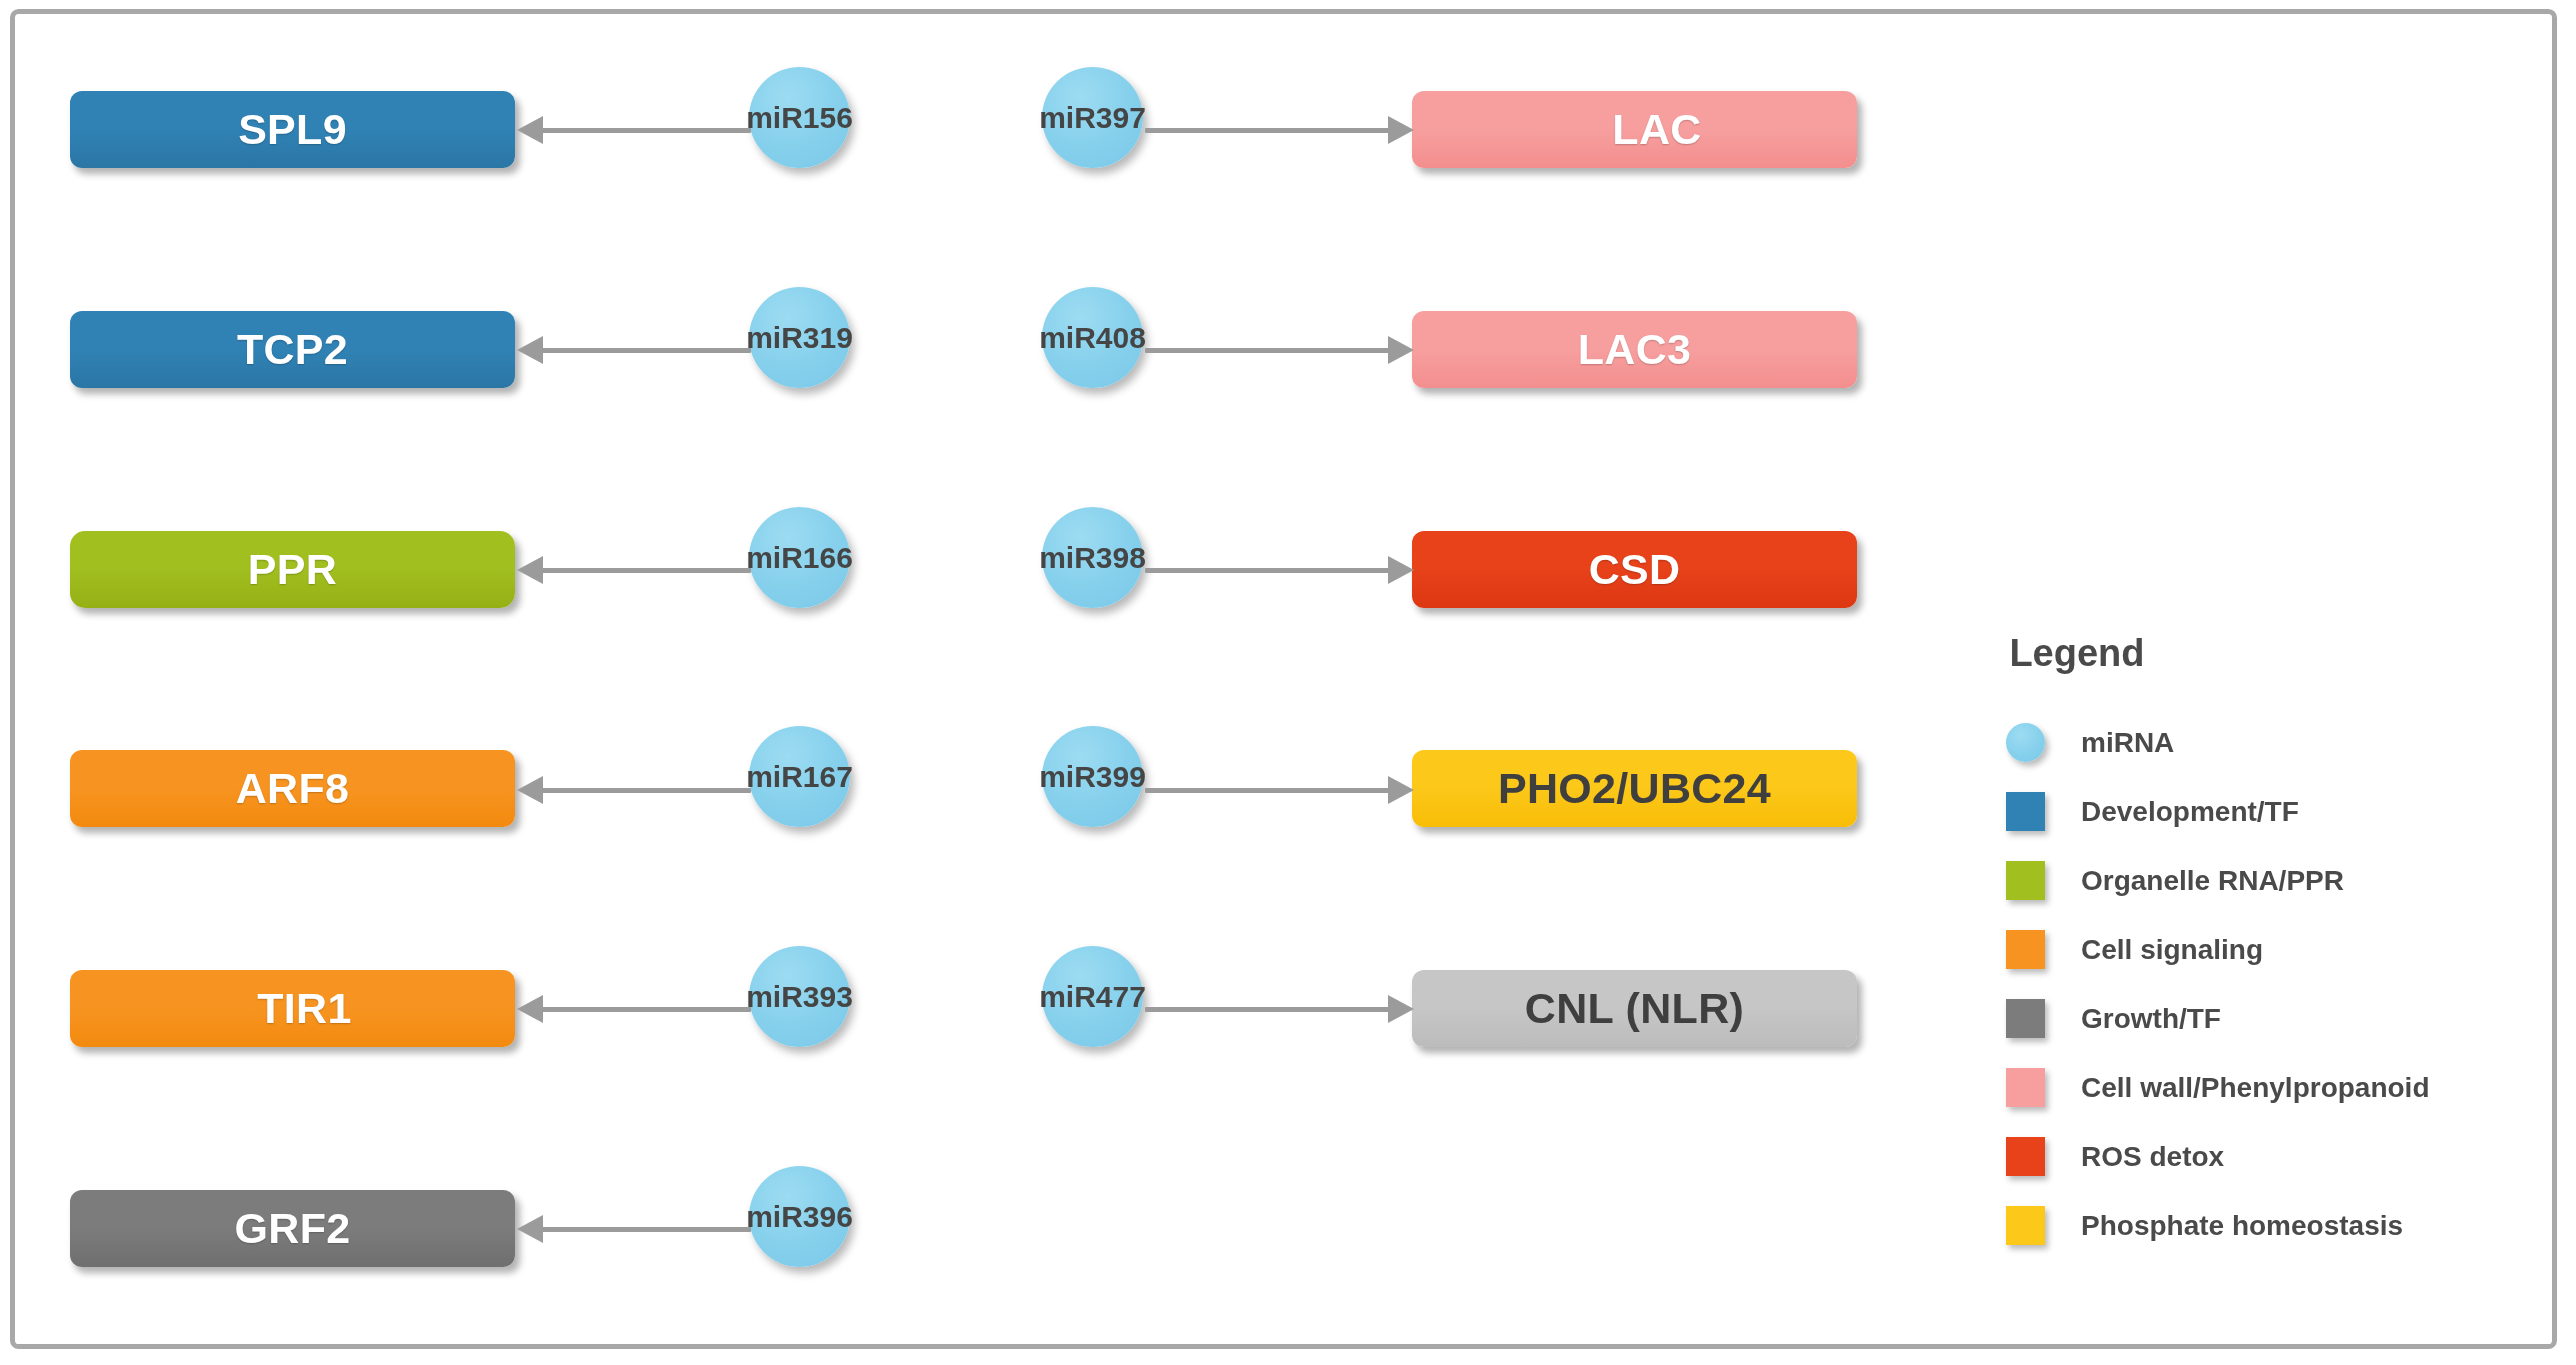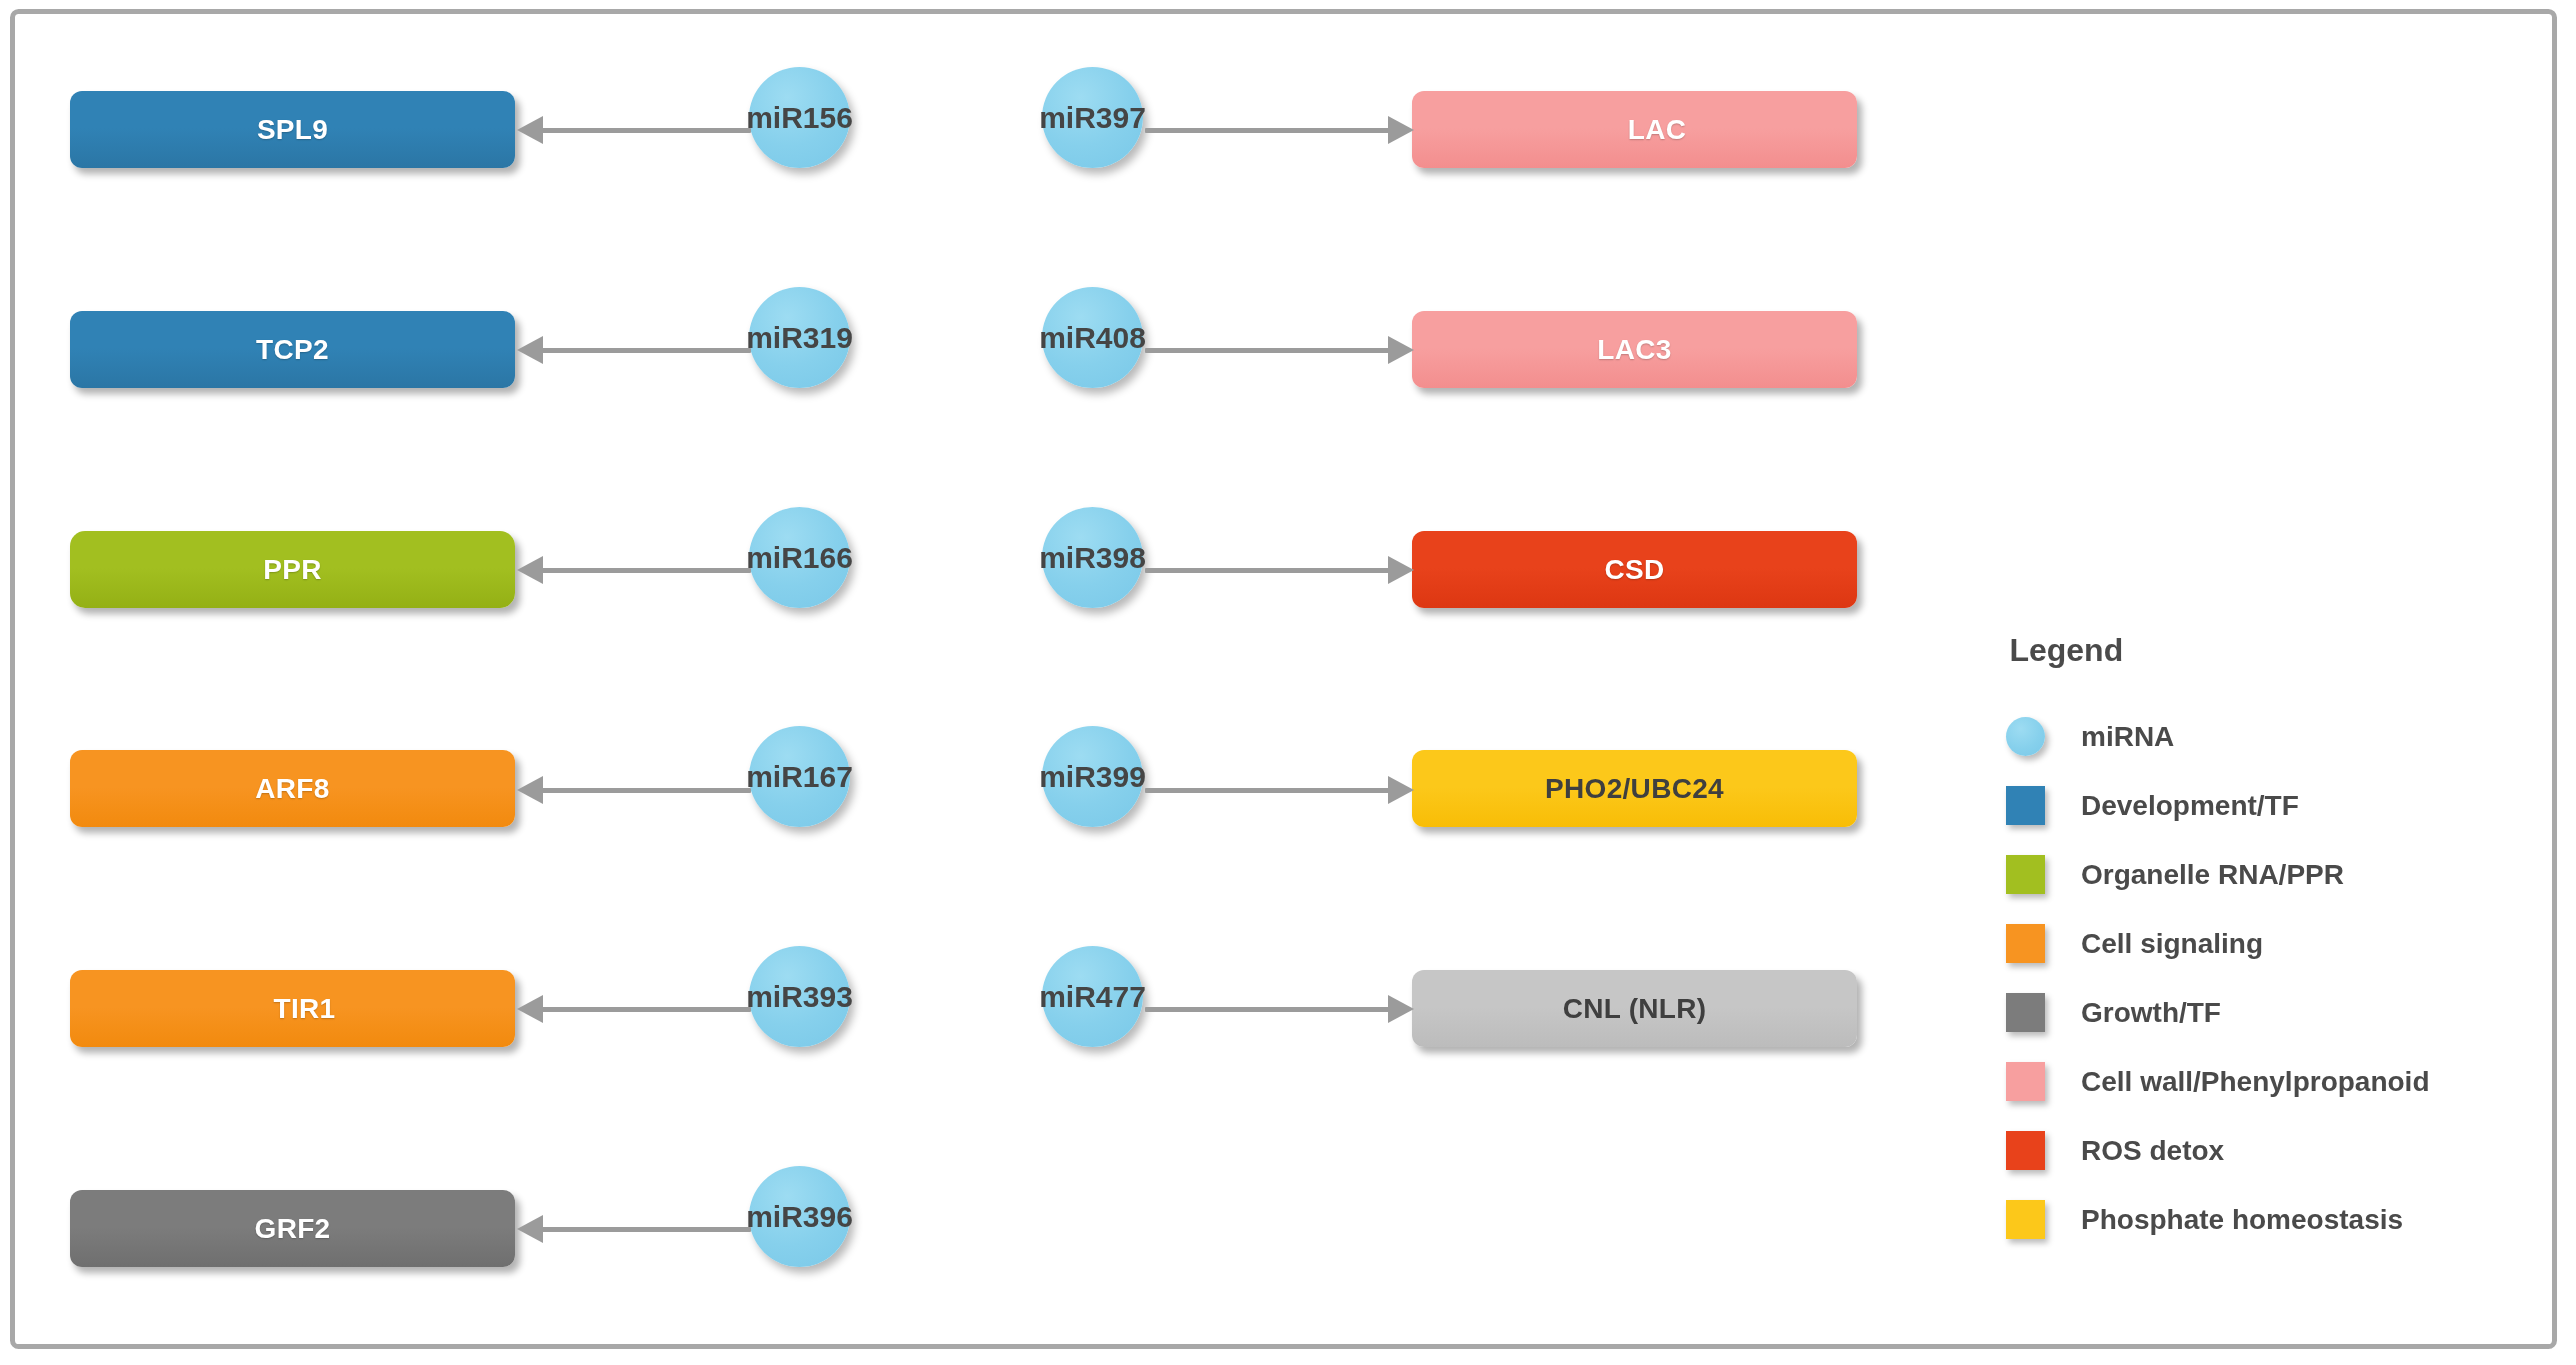--- a/index.html
+++ b/index.html
@@ -45,21 +45,21 @@
   .node-box {
     position: absolute;
     display: flex;
     align-items: center;
     justify-content: center;
     border-radius: 12px;
     box-shadow: 4.3px 6px 7.7px rgba(0,0,0,0.30);
     box-sizing: border-box;
   }
   .node-box .box-label {
-    font-size: 28px;
+    font-size: 43px;
     font-weight: bold;
     letter-spacing: 0.3px;
     text-align: center;
     white-space: nowrap;
   }
   .node-box.light-text .box-label {
     color: #ffffff;
     text-shadow: 0 0.9px 1.7px rgba(0,0,0,0.22);
   }
   .node-box.dark-text .box-label {
@@ -112,21 +112,21 @@
     right: 0;
     border-left: 26px solid #9b9b9b;
   }
   .edge.right .shaft { left: 0; right: 24px; }
 
   
   #legend {
     position: absolute;
   }
   #legend-title {
-    font-size: 32px;
+    font-size: 38px;
     font-weight: bold;
     color: #4a4a4a;
     margin-bottom: 33px;
     margin-left: 3.4px;
   }
   .legend-row {
     display: flex;
     align-items: center;
     height: 69px;
   }

